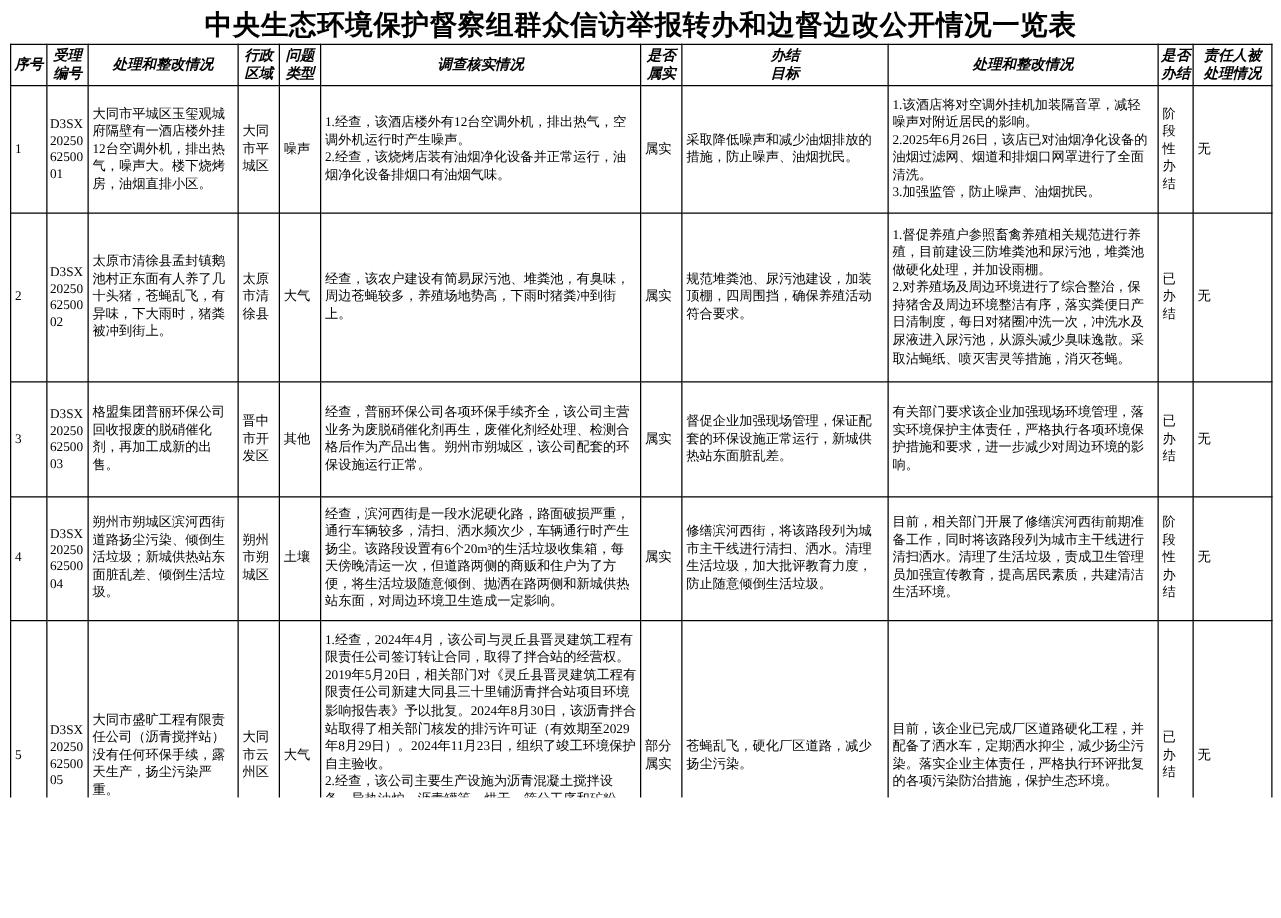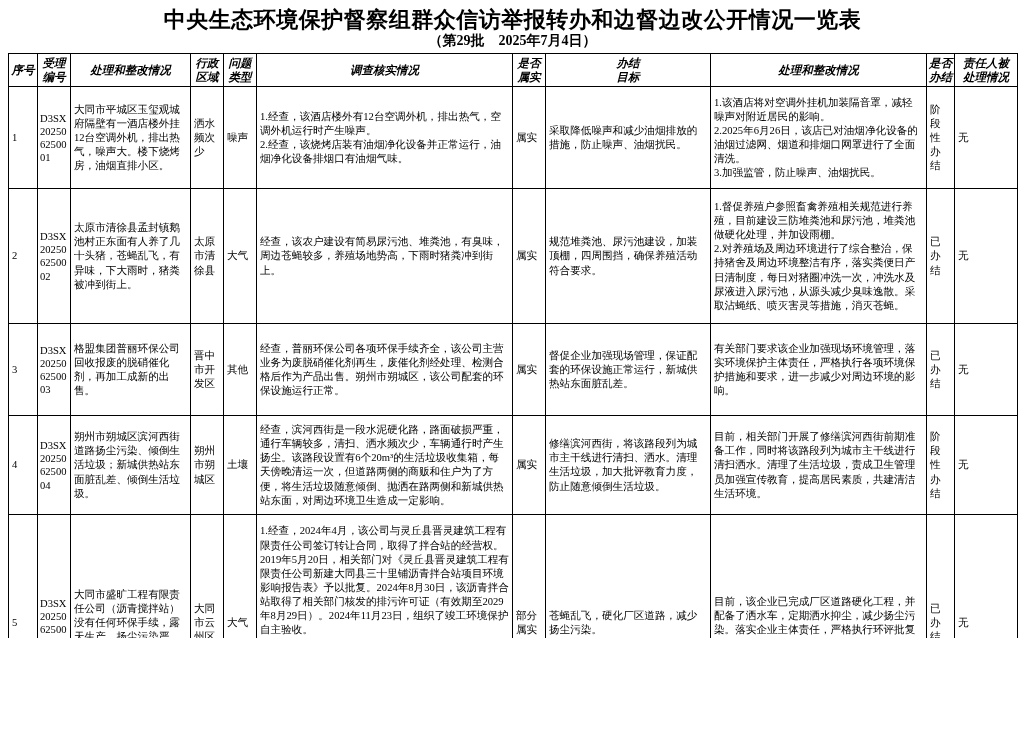--- a/index.html
+++ b/index.html
@@ -60,21 +60,20 @@
   tr.r3 { height: 92px; }
   tr.r4 { height: 99px; }
   tr.r5 { height: 216px; }
 </style>
 </head>
 <body>
 
 <div class="page">
   <div class="title-block">
     <div class="doc-title">中央生态环境保护督察组群众信访举报转办和边督边改公开情况一览表</div>
-    <div class="doc-subtitle">（第29批　2025年7月4日）</div>
   </div>
 
   <table class="report">
     <colgroup>
       <col style="width:29px">
         <col style="width:33px">
         <col style="width:120px">
       <col style="width:33px">
         <col style="width:33px">
         <col style="width:256px">
@@ -102,21 +101,21 @@
       <th>处理和整改情况</th>
       <th>是否
 办结</th>
       <th>责任人被
 处理情况</th>
     </tr>
     <tr class="r1">
       <td class="c">1</td>
       <td class="code">D3SX202506250001</td>
       <td>大同市平城区玉玺观城府隔壁有一酒店楼外挂12台空调外机，排出热气，噪声大。楼下烧烤房，油烟直排小区。</td>
-      <td class="c">洒水频次少</td>
+      <td class="c">大同市平城区</td>
       <td class="c">噪声</td>
       <td>1.经查，该酒店楼外有12台空调外机，排出热气，空调外机运行时产生噪声。
 2.经查，该烧烤店装有油烟净化设备并正常运行，油烟净化设备排烟口有油烟气味。</td>
       <td>属实</td>
       <td>采取降低噪声和减少油烟排放的措施，防止噪声、油烟扰民。</td>
       <td>1.该酒店将对空调外挂机加装隔音罩，减轻噪声对附近居民的影响。
 2.2025年6月26日，该店已对油烟净化设备的油烟过滤网、烟道和排烟口网罩进行了全面清洗。
 3.加强监管，防止噪声、油烟扰民。</td>
       <td class="c">阶段性办结</td>
       <td>无</td>

